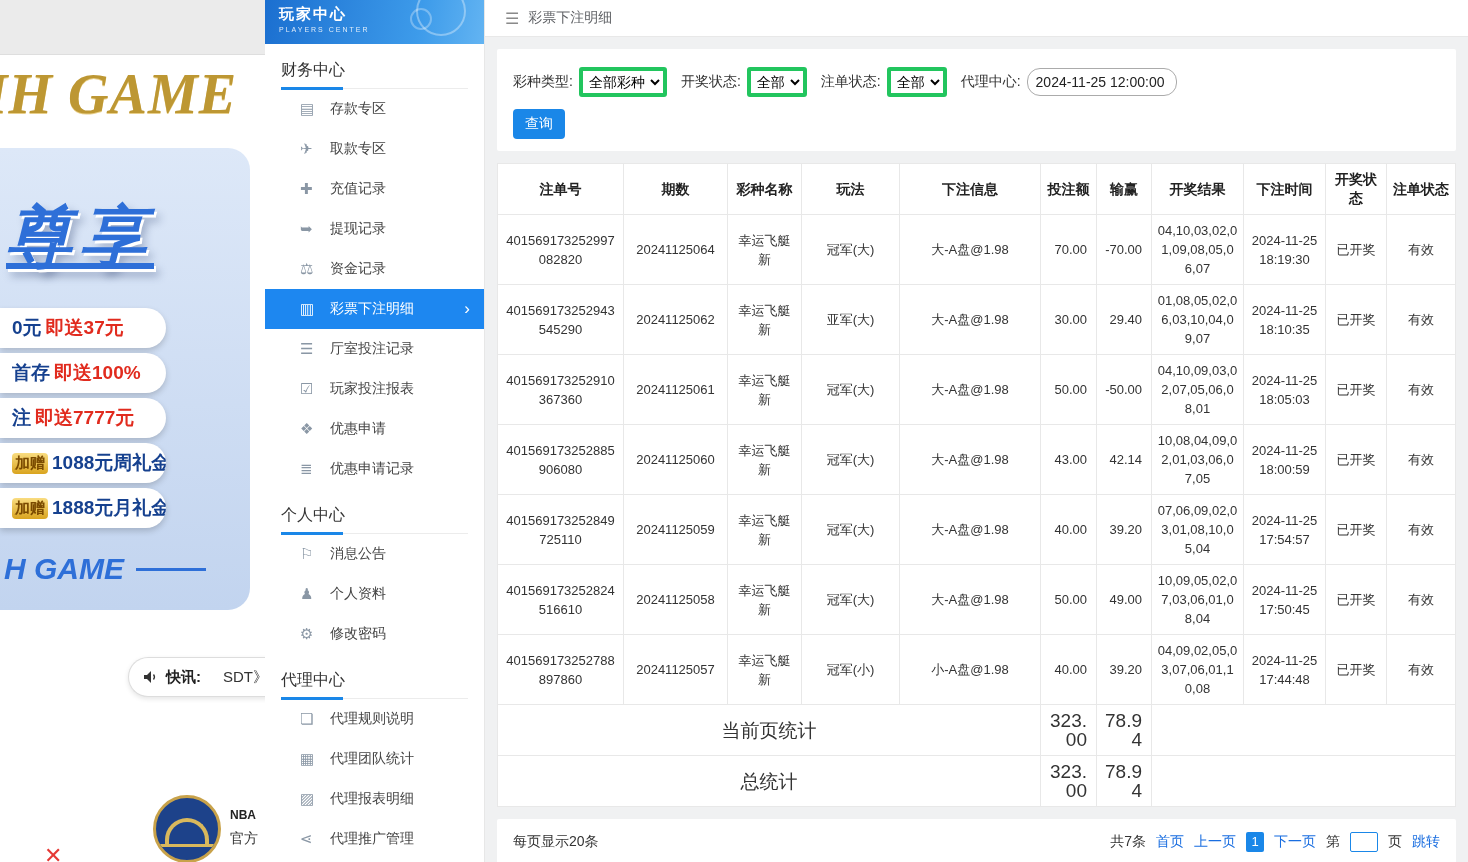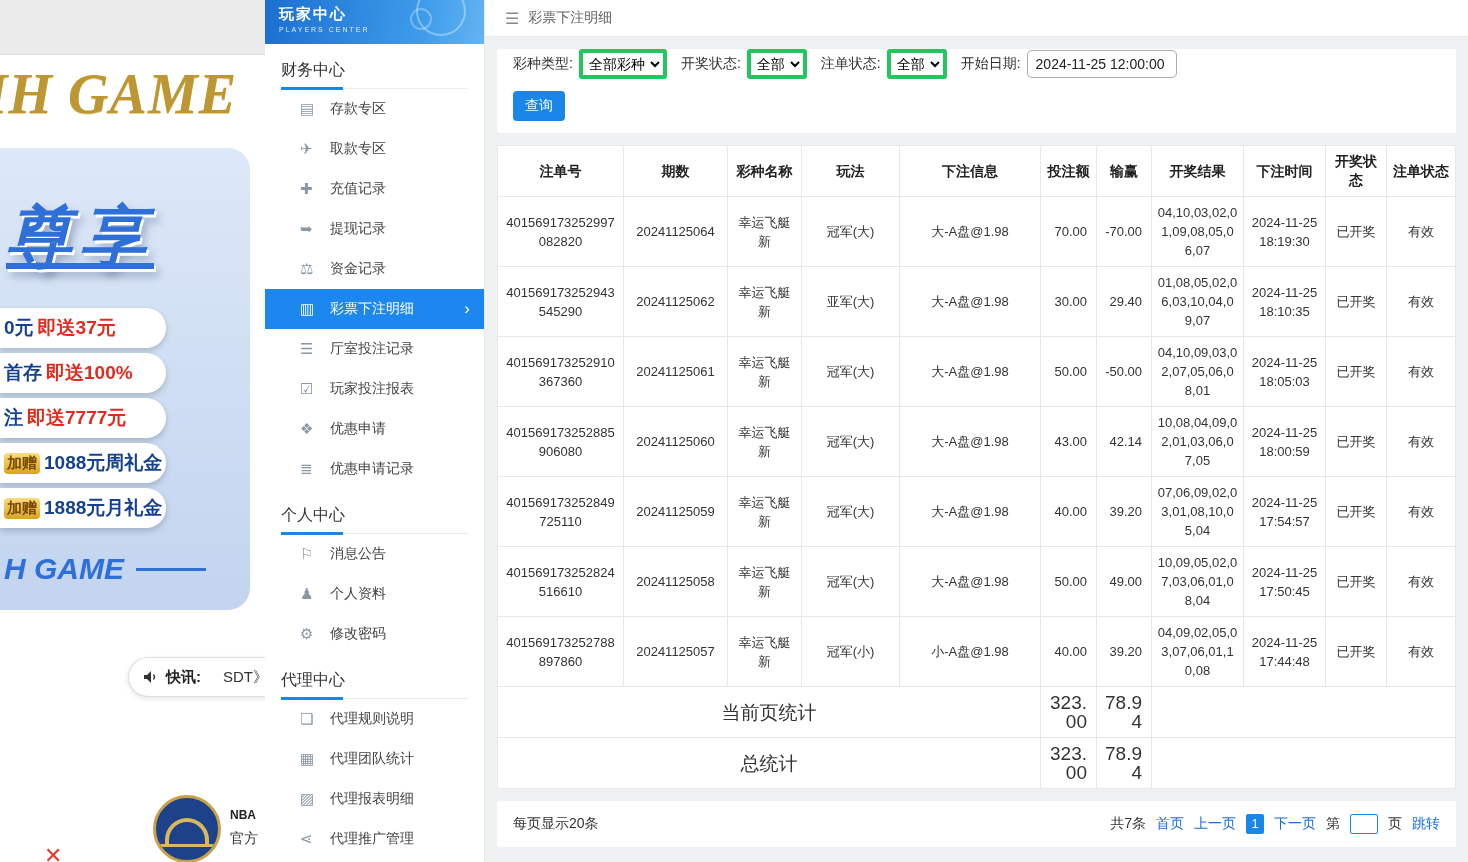--- a/index.html
+++ b/index.html
@@ -12,21 +12,21 @@
   .bg-topbar { height:55px; background:#ebebeb; border-bottom:1px solid #dedede; }
   .bg-logo { position:absolute; top:62px; left:-36px; white-space:nowrap;
              font-family:"Liberation Serif","DejaVu Serif",serif; font-style:italic; font-weight:bold;
              font-size:56px; color:#bd9733; letter-spacing:1px; text-shadow:0 1px 0 #e8cf8a; }
   .bg-banner { position:absolute; top:148px; left:0; width:250px; height:462px;
                background:linear-gradient(180deg,#dde8f8 0%,#c2d4ef 100%); border-radius:0 22px 22px 0; overflow:hidden; }
   .banner-title { margin:44px 0 0 6px; font-size:66px; font-weight:900; font-style:italic; letter-spacing:8px;
                   color:#2e6fd8; text-shadow:2px 3px 0 #ffffff, 5px 7px 8px rgba(20,40,90,.35);text-decoration:underline; }
   .pill-list { margin-top:26px; }
   .pill { width:166px; height:40px; margin-bottom:5px; background:#fff; border-radius:0 22px 22px 0;
-          box-shadow:0 3px 6px rgba(0,0,0,.18); display:flex; align-items:center; padding-left:4px;
+          box-shadow:0 3px 6px rgba(0,0,0,.18); display:flex; align-items:center; padding-left:12px;
           font-size:19px; font-weight:bold; white-space:nowrap; overflow:hidden; }
   .pill .lead { color:#16418f; margin-right:4px; }
   .pill .rest { color:#e12b1e; }
   .pill.gold .lead { background:linear-gradient(#f9dc80,#d9a41f); color:#7a4a00; border-radius:4px;
                      padding:1px 3px; font-size:15px; }
   .pill.gold .rest { color:#16418f; }
   .banner-foot { display:flex; align-items:center; margin:24px 0 0 4px;
                  font-size:30px; font-weight:900; font-style:italic; color:#2e6fd8; }
   .banner-foot .dash { width:70px; height:3px; background:#2e6fd8; margin-left:12px; }
   .bg-marquee { position:absolute; top:657px; left:128px; width:160px; height:40px; background:#fff;
@@ -65,27 +65,27 @@
   .sb-item.active .ico { color:#fff; }
   .sb-item.active .chev { margin-left:auto; margin-right:14px; font-size:17px; color:#fff; }
 
   
   .main { position:absolute; left:485px; top:0; right:0; height:862px; background:#f0f1f2; }
   .m-header { height:37px; background:#fff; border-bottom:1px solid #e8e8e8; display:flex; align-items:center;
               padding-left:20px; font-size:14px; color:#606266; }
   .m-header .burger { color:#8a8a8a; font-size:16px; margin-right:9px; cursor:pointer; }
   .m-body { padding:12px; }
   .card { background:#fff; border-radius:2px; }
-  .filter-card { padding:0 16px 12px; margin-bottom:12px; }
+  .filter-card { padding:18px 16px 12px; margin-bottom:12px; }
   .filter-row { display:flex; align-items:center; font-size:14px; color:#333; white-space:nowrap; }
   .fgroup { display:flex; align-items:center; margin-right:14px; }
   .fgroup label { margin-right:6px; }
   .fgroup select { height:30px; border:4px solid #22c55e; border-radius:3px; font-size:14px; background:#fff;
                    font-family:inherit; padding:0 2px; }
-  .fgroup input { height:28px; border:1px solid #ababab; border-radius:5px; font-size:14px; padding:0 8px;
+  .fgroup input { height:28px; border:1px solid #ababab; border-radius:13px; font-size:14px; padding:0 8px;
                   width:150px; color:#222; font-family:inherit; }
   .query-btn { margin-top:12px; width:52px; height:30px; background:#1a87e8; color:#fff; border:none;
                border-radius:4px; font-size:14px; cursor:pointer; font-family:inherit; }
 
   .table-card { margin-bottom:12px; }
   table { width:100%; border-collapse:collapse; table-layout:fixed; }
   th,td { border:1px solid #e8e8e8; font-size:13px; color:#333; text-align:center; padding:6px 5px;
           word-break:break-all; line-height:19px; vertical-align:middle; }
   th { font-size:14px; font-weight:bold; color:#222; height:40px; background:#fff; }
   tbody.data td { height:63px; }
@@ -264,21 +264,21 @@
               <option>全部</option>
             </select>
           </div>
           <div class="fgroup">
             <label>注单状态:</label>
             <select>
               <option>全部</option>
             </select>
           </div>
           <div class="fgroup">
-            <label>开始日期:</label>
+            <label>代理中心:</label>
             <input type="text" value="2024-11-25 12:00:00" style="">
           </div>
         </div>
         <button class="query-btn">查询</button>
       </div>
 
       <div class="card table-card">
         <table>
           <colgroup>
             <col style="width:126px">

